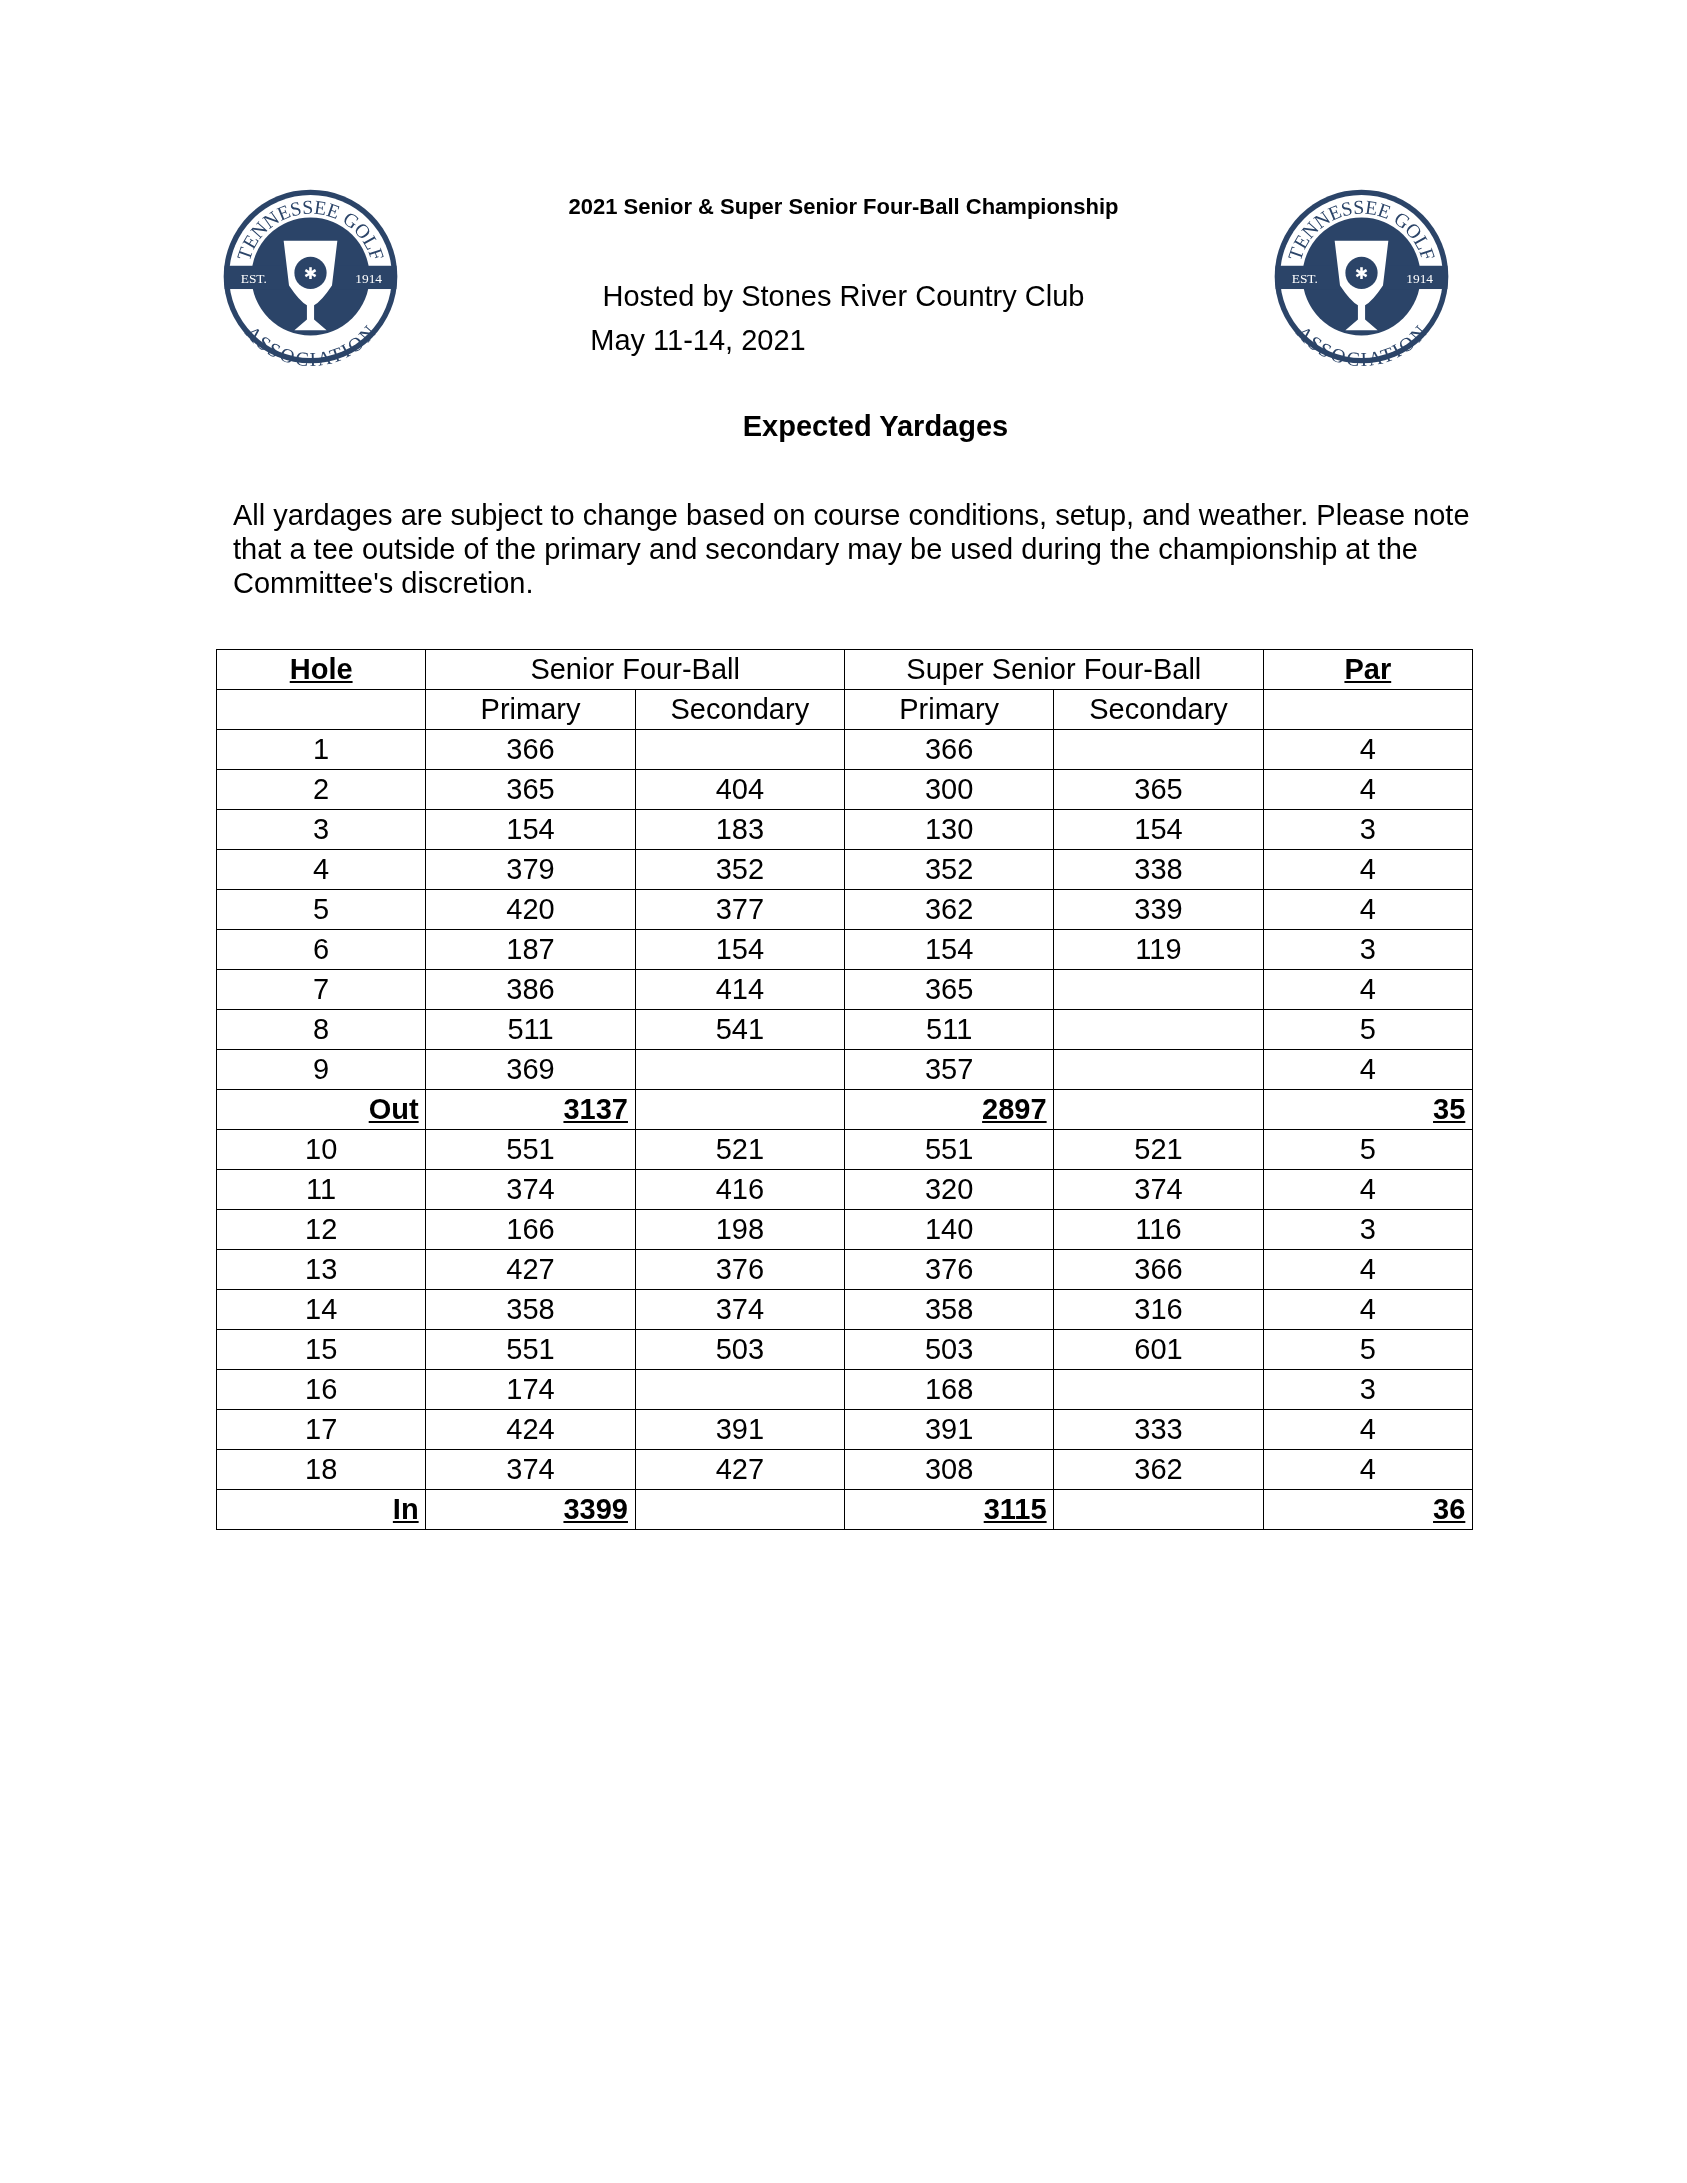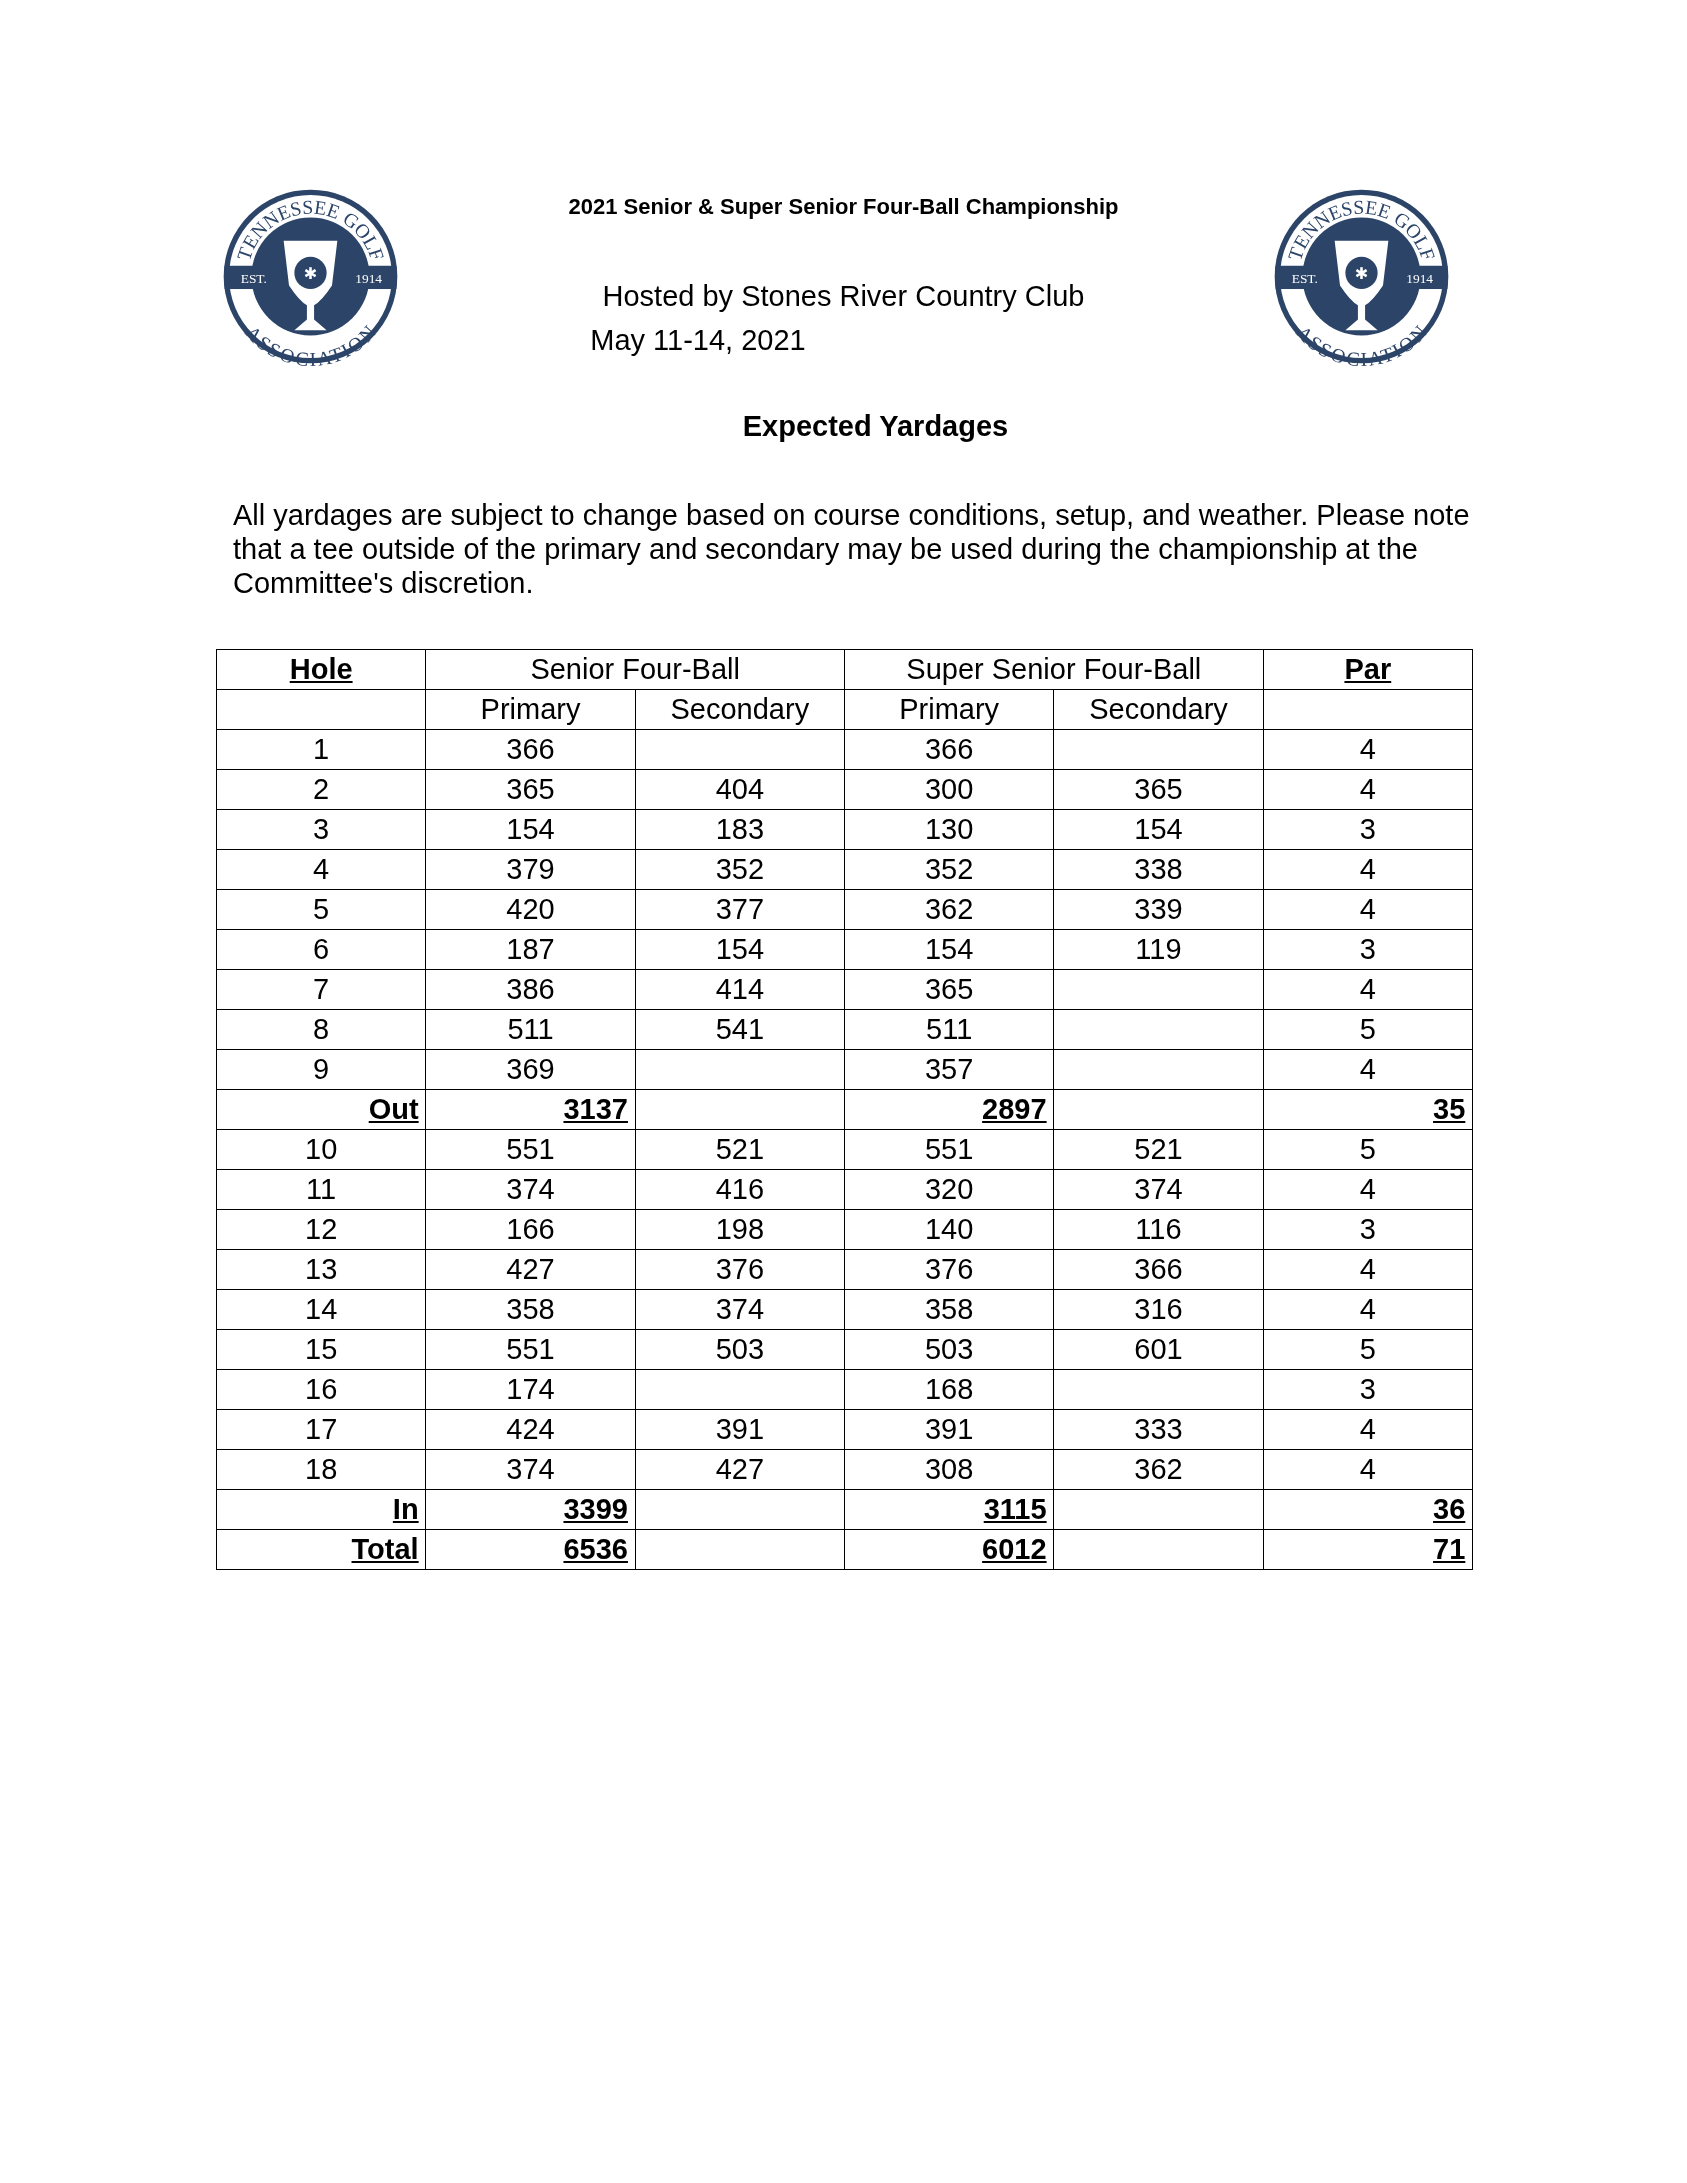--- a/index.html
+++ b/index.html
@@ -240,23 +240,15 @@
         <td>4</td>
       </tr>
       <tr>
         <td class="r u">In</td>
         <td class="r u">3399</td>
         <td></td>
         <td class="r u">3115</td>
         <td></td>
         <td class="r u">36</td>
       </tr>
-      <tr>
-        <td class="r u">Total</td>
-        <td class="r u">6536</td>
-        <td></td>
-        <td class="r u">6012</td>
-        <td></td>
-        <td class="r u">71</td>
-      </tr>
     </tbody>
 </table>
 
 
 </body></html>

